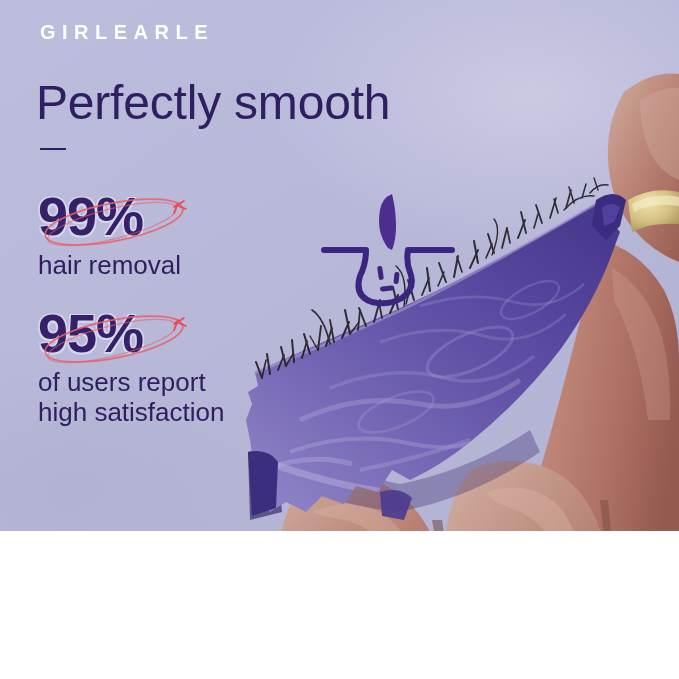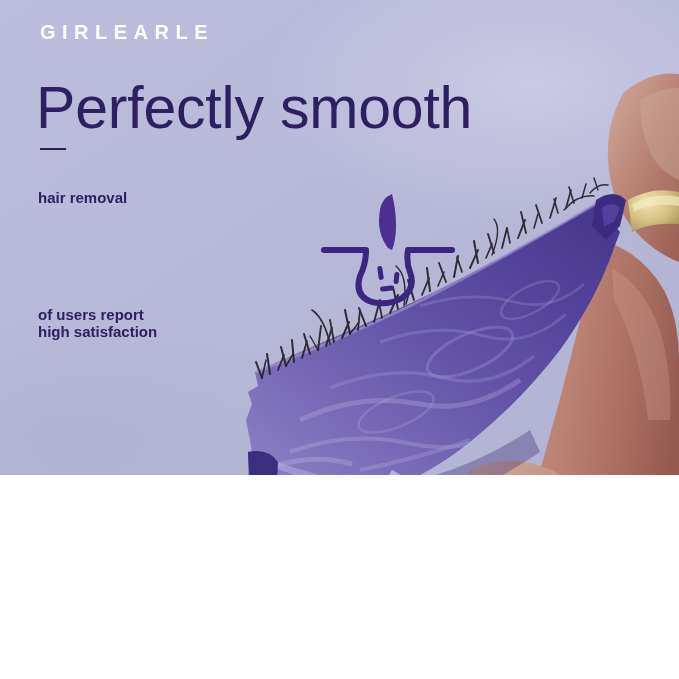--- a/index.html
+++ b/index.html
@@ -3,21 +3,21 @@
 <meta charset="utf-8">
 <style>
   html, body {
     margin: 0;
     padding: 0;
     background: #ffffff;
   }
   #ad-canvas {
     position: relative;
     width: 679px;
-    height: 475px;
+    height: 531px;
     overflow: hidden;
     font-family: "Liberation Sans", sans-serif;
     background: linear-gradient(145deg, #bcbcdd 0%, #b9b9da 35%, #b5b5d6 70%, #b2b2d4 100%);
   }
 
   
   .bg-wash {
     position: absolute;
     inset: 0;
     background:
@@ -45,21 +45,21 @@
     letter-spacing: 6.5px;
     line-height: 1;
   }
 
   
   .headline {
     position: absolute;
     left: 36px;
     top: 78px;
     color: #2e2060;
-    font-size: 59px;
+    font-size: 48px;
     font-weight: 300;
     letter-spacing: -0.2px;
     line-height: 1.05;
     white-space: nowrap;
   }
   .headline-rule {
     position: absolute;
     left: 40px;
     top: 148px;
     width: 26px;
@@ -100,23 +100,24 @@
   .scribble {
     position: absolute;
     left: -12px;
     top: 2px;
     width: 176px;
     height: 62px;
     z-index: 3;
     pointer-events: none;
   }
   .stat-caption {
+    margin-top: 7px;
     color: #2e2060;
-    font-size: 15px;
-    font-weight: 700;
+    font-size: 26px;
+    font-weight: 400;
     line-height: 1.16;
     white-space: pre-line;
   }
 
   
   .follicle-icon {
     position: absolute;
     left: 318px;
     top: 192px;
     width: 140px;
@@ -299,24 +300,40 @@
       <path d="M564,210 q14,-16 30,-14" stroke-width="1.4"></path>
     </g>
   </svg>
 
   <div class="brand">GIRLEARLE</div>
 
   <div class="headline">Perfectly smooth</div>
   <div class="headline-rule"></div>
 
   <div class="stat stat-1">
+    <div class="stat-figure">
+      <span class="stat-value">99%</span>
+      <svg class="scribble" viewBox="0 0 176 62">
+        <ellipse cx="88" cy="31" rx="70" ry="19" fill="none" stroke="#e8606a" stroke-width="1.7" opacity="0.88" transform="rotate(-11 88 31)"></ellipse>
+        <ellipse cx="86" cy="33" rx="66" ry="15" fill="none" stroke="#e8606a" stroke-width="1.3" opacity="0.6" transform="rotate(-14 86 33)"></ellipse>
+        <path d="M148,16 l10,-6 M152,12 l-4,10 M150,14 l10,4" stroke="#f0454f" stroke-width="1.6" stroke-linecap="round"></path>
+      </svg>
+    </div>
     <div class="stat-caption">hair removal</div>
   </div>
 
   <div class="stat stat-2">
+    <div class="stat-figure">
+      <span class="stat-value">95%</span>
+      <svg class="scribble" viewBox="0 0 176 62">
+        <ellipse cx="88" cy="31" rx="70" ry="19" fill="none" stroke="#e8606a" stroke-width="1.7" opacity="0.88" transform="rotate(-11 88 31)"></ellipse>
+        <ellipse cx="86" cy="33" rx="66" ry="15" fill="none" stroke="#e8606a" stroke-width="1.3" opacity="0.6" transform="rotate(-14 86 33)"></ellipse>
+        <path d="M148,16 l10,-6 M152,12 l-4,10 M150,14 l10,4" stroke="#f0454f" stroke-width="1.6" stroke-linecap="round"></path>
+      </svg>
+    </div>
     <div class="stat-caption">of users report
 high satisfaction</div>
   </div>
 
   <div class="stat stat-3">
   </div>
 
   <svg class="follicle-icon" viewBox="0 0 140 115">
 
     <path d="M6,58 L48,58" stroke="#3b2580" stroke-width="6" stroke-linecap="round" fill="none"></path>

